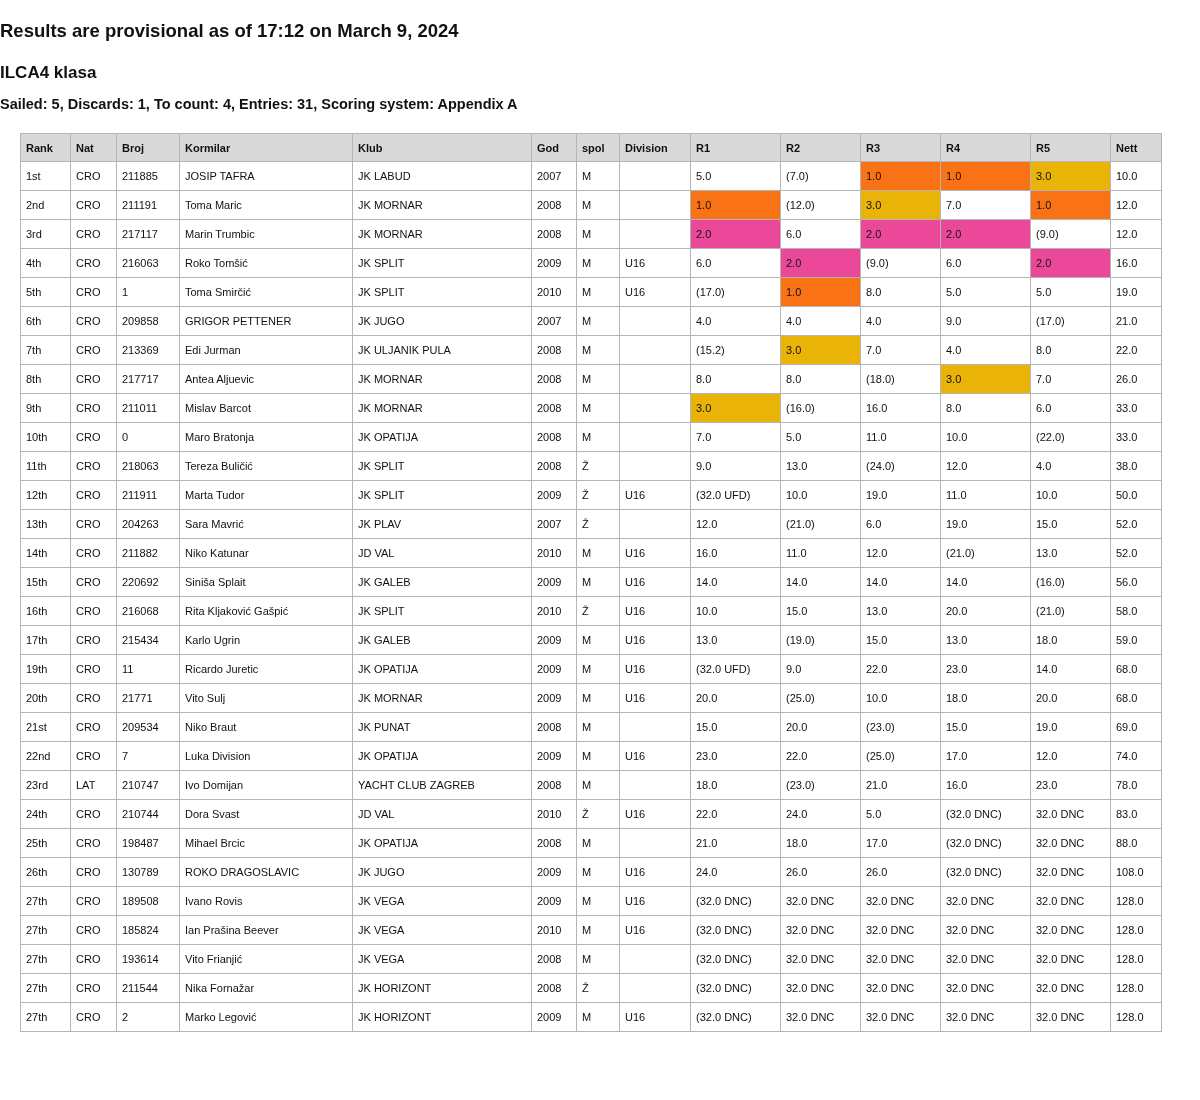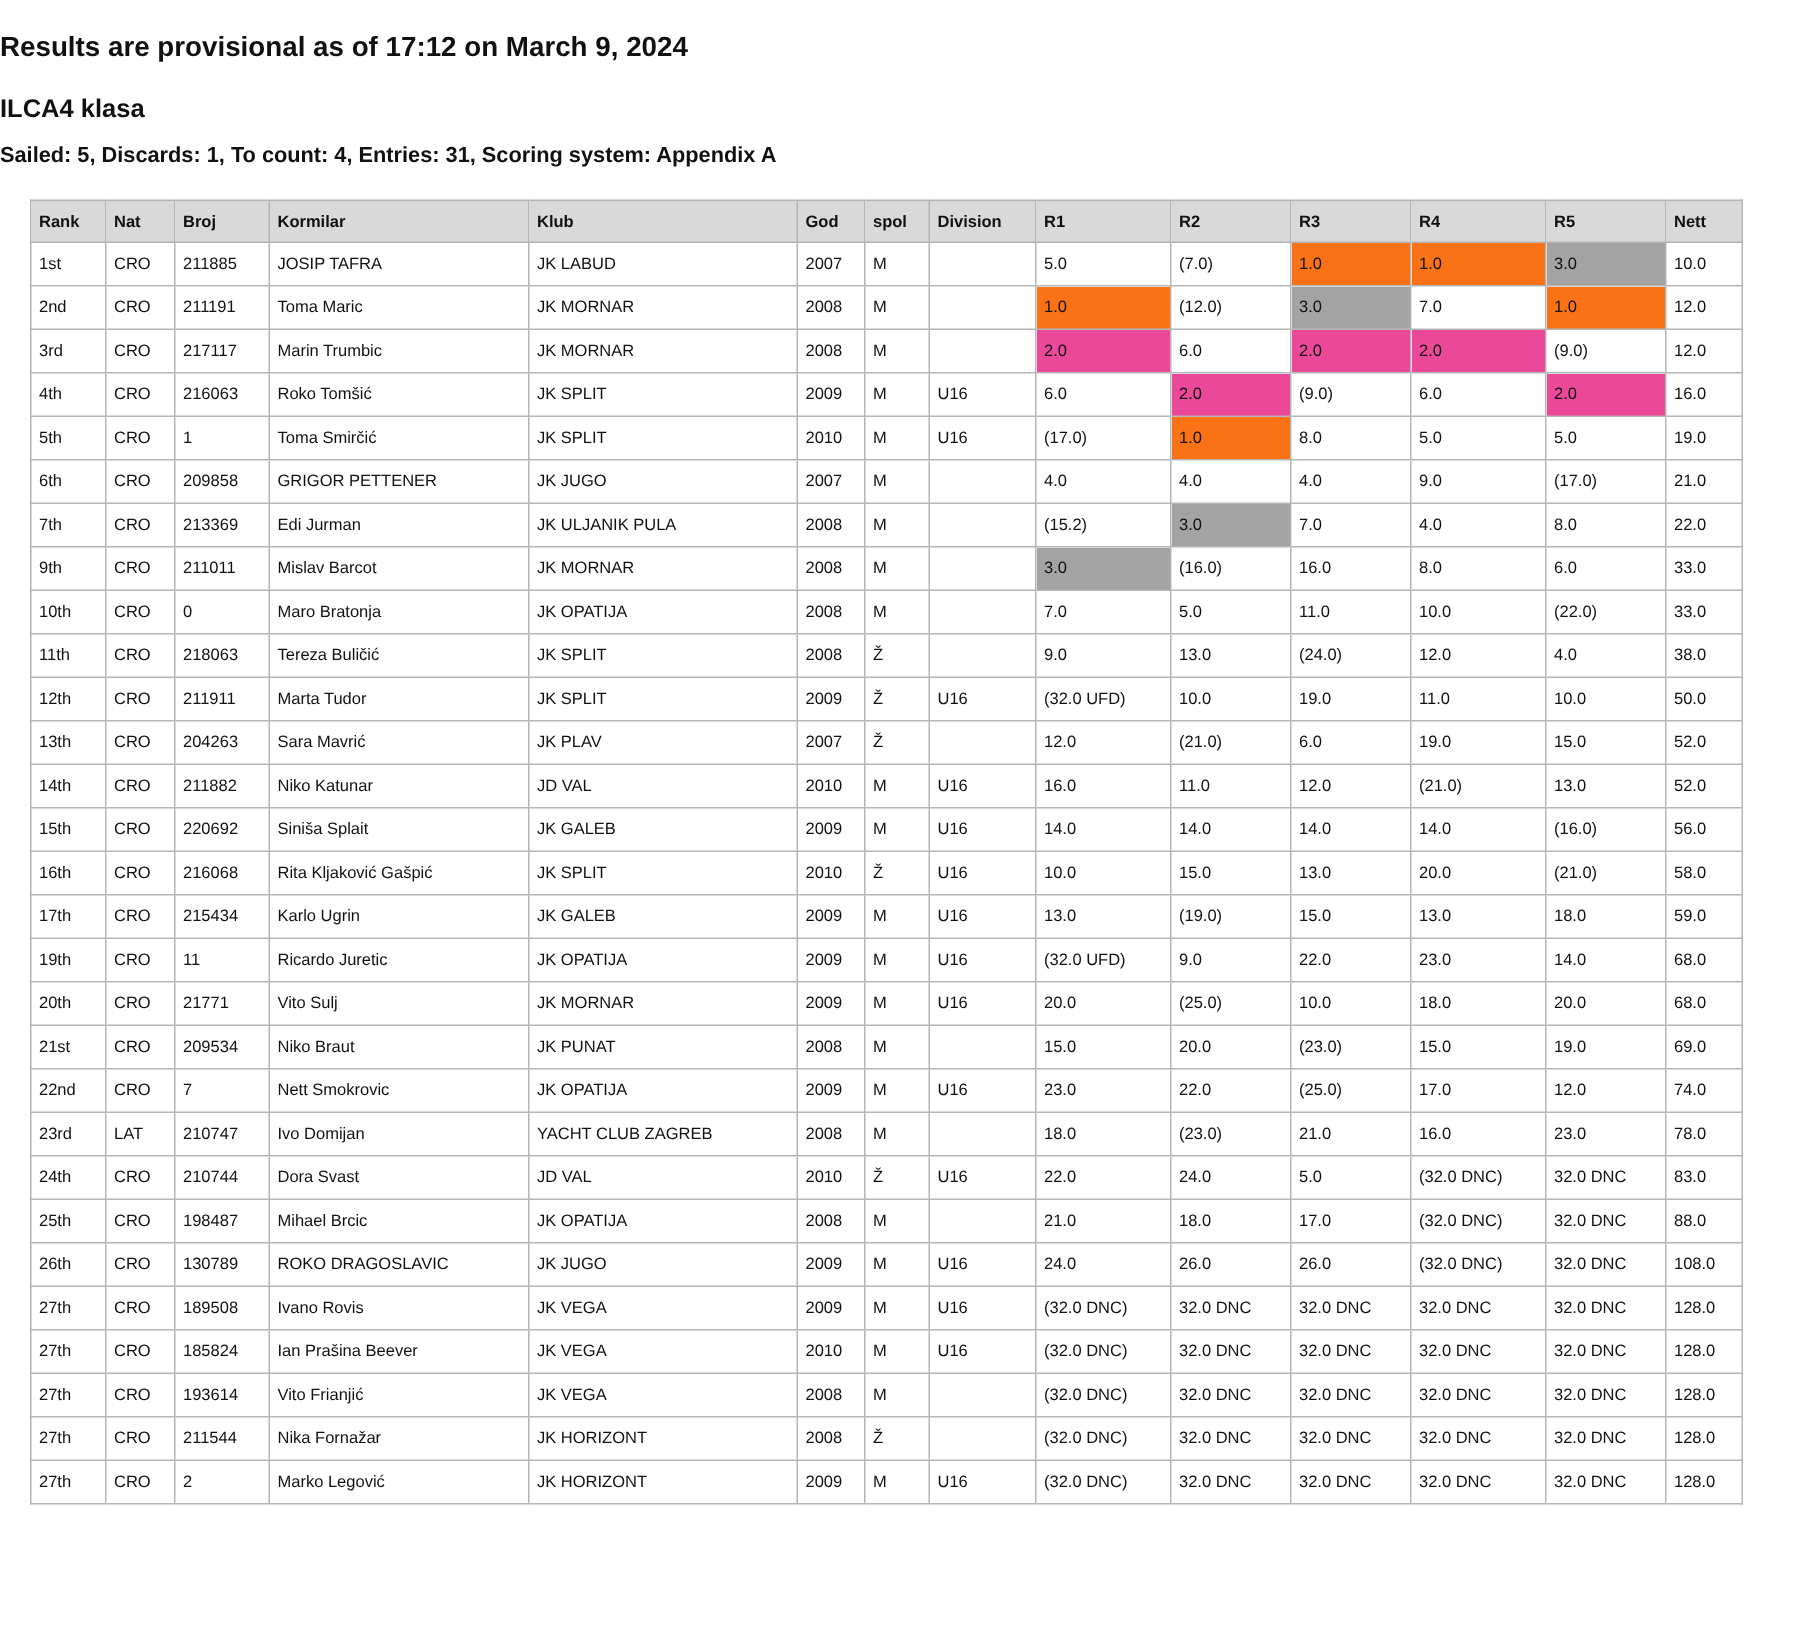--- a/index.html
+++ b/index.html
@@ -19,21 +19,21 @@
     border: 1.5px solid #b5b5b5;
     padding: 0 0 0 5px;
     height: 28px;
     text-align: left;
     white-space: nowrap;
     overflow: hidden;
     vertical-align: middle;
   }
   table.results th { background: #d9d9d9; font-weight: bold; height: 27px; }
   td.yellow { background: #f97316; }
-  td.orange { background: #a3a3a3; }
+  td.orange { background: #eab308; }
   td.blue { background: #ec4899; }
 </style>
 </head>
 <body>
 
 <div class="title t1">Results are provisional as of 17:12 on March 9, 2024</div>
 <div class="title t2">ILCA4 klasa</div>
 <div class="title t3">Sailed: 5, Discards: 1, To count: 4, Entries: 31, Scoring system: Appendix A</div>
 
 <table class="results">
@@ -178,20 +178,36 @@
         <td>M</td>
         <td></td>
         <td>(15.2)</td>
         <td class="orange">3.0</td>
         <td>7.0</td>
         <td>4.0</td>
         <td>8.0</td>
         <td>22.0</td>
       </tr>
       <tr>
+        <td>8th</td>
+        <td>CRO</td>
+        <td>217717</td>
+        <td>Antea Aljuevic</td>
+        <td>JK MORNAR</td>
+        <td>2008</td>
+        <td>M</td>
+        <td></td>
+        <td>8.0</td>
+        <td>8.0</td>
+        <td>(18.0)</td>
+        <td class="orange">3.0</td>
+        <td>7.0</td>
+        <td>26.0</td>
+      </tr>
+      <tr>
         <td>9th</td>
         <td>CRO</td>
         <td>211011</td>
         <td>Mislav Barcot</td>
         <td>JK MORNAR</td>
         <td>2008</td>
         <td>M</td>
         <td></td>
         <td class="orange">3.0</td>
         <td>(16.0)</td>
@@ -373,21 +389,21 @@
         <td>20.0</td>
         <td>(23.0)</td>
         <td>15.0</td>
         <td>19.0</td>
         <td>69.0</td>
       </tr>
       <tr>
         <td>22nd</td>
         <td>CRO</td>
         <td>7</td>
-        <td>Nett Smokrovic</td>
+        <td>Luka Division</td>
         <td>JK OPATIJA</td>
         <td>2009</td>
         <td>M</td>
         <td>U16</td>
         <td>23.0</td>
         <td>22.0</td>
         <td>(25.0)</td>
         <td>17.0</td>
         <td>12.0</td>
         <td>74.0</td>

